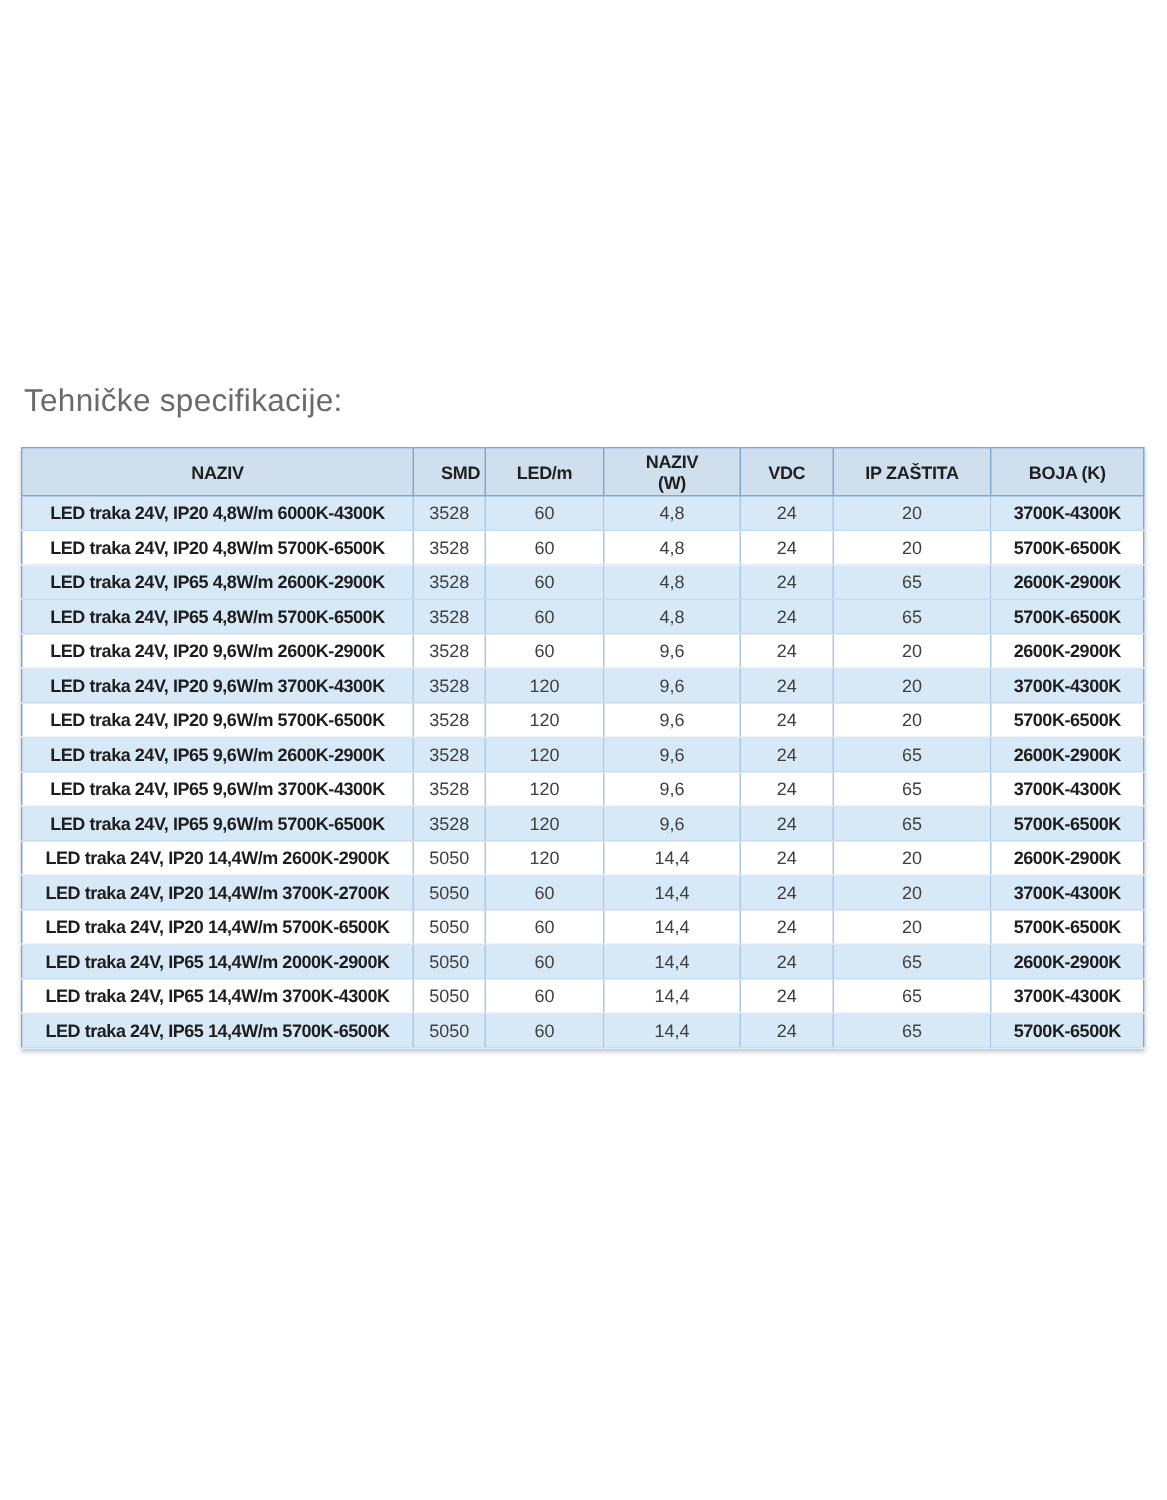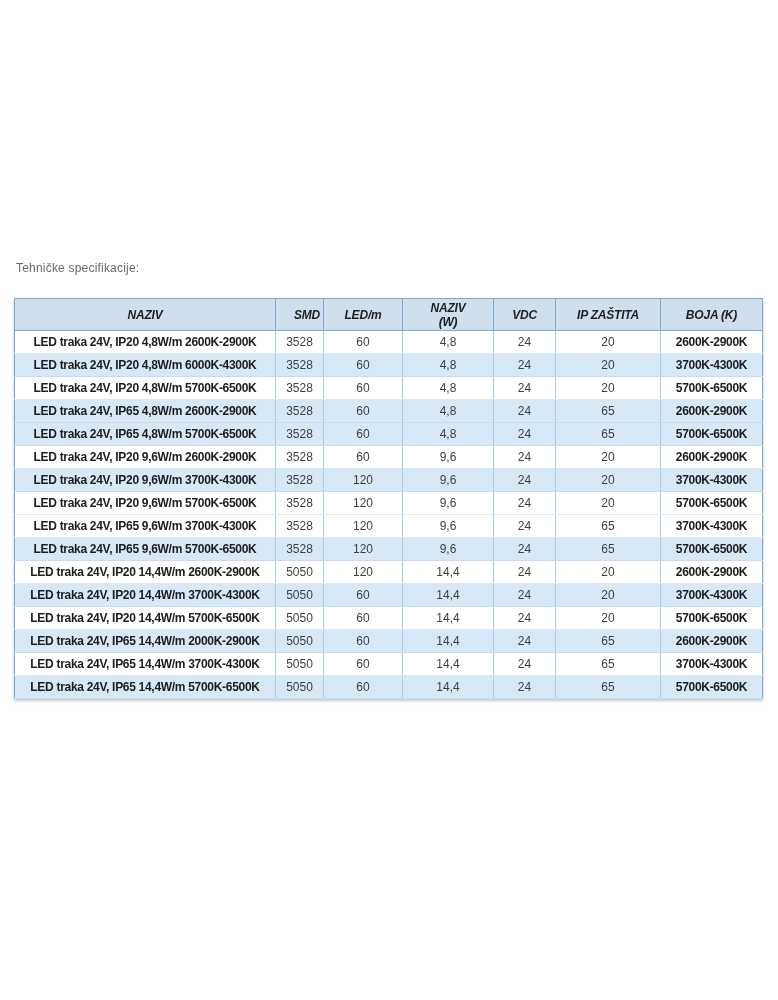--- a/index.html
+++ b/index.html
@@ -8,21 +8,21 @@
     width: 778px;
     height: 1000px;
     background: #ffffff;
     font-family: "Liberation Sans", sans-serif;
     overflow: hidden;
   }
   .title {
     position: absolute;
     left: 16px;
     top: 258px;
-    font-size: 12px;
+    font-size: 21px;
     line-height: 20px;
     color: var(--title-text, #6a6a6a);
     letter-spacing: 0.2px;
   }
   table.spec-table {
     position: absolute;
     left: 14px;
     top: 298px;
     width: 748px;
     border-collapse: collapse;
@@ -35,21 +35,20 @@
     height: 31px;
     font-size: 12px;
     font-weight: bold;
     color: #1f1f1f;
     letter-spacing: -0.2px;
     border-right: 1px solid var(--border-strong, #7fa8d0);
     border-bottom: 1px solid var(--border-strong, #7fa8d0);
     padding: 0 18px;
     text-align: center;
     vertical-align: middle;
-    font-style: italic;
   }
   .spec-table td {
     height: 22px;
     padding: 0 2px;
     text-align: center;
     vertical-align: middle;
     font-size: 12px;
     color: #3f3f3f;
     background: #ffffff;
     border-right: 1px solid var(--border-light, #a9c9e6);
@@ -92,29 +91,20 @@
         <th class="col-naziv">NAZIV</th>
         <th class="col-smd">SMD</th>
         <th class="col-ledm">LED/m</th>
         <th class="col-snaga">NAZIV (W)</th>
         <th class="col-vdc">VDC</th>
         <th class="col-ip">IP ZAŠTITA</th>
         <th class="col-boja">BOJA (K)</th>
       </tr>
     </thead>
     <tbody>
-        <tr>
-          <td class="col-naziv">LED traka 24V, IP20 4,8W/m 2600K-2900K</td>
-          <td class="col-smd">3528</td>
-          <td class="col-ledm">60</td>
-          <td class="col-snaga">4,8</td>
-          <td class="col-vdc">24</td>
-          <td class="col-ip">20</td>
-          <td class="col-boja">2600K-2900K</td>
-        </tr>
         <tr class="alt">
           <td class="col-naziv">LED traka 24V, IP20 4,8W/m 6000K-4300K</td>
           <td class="col-smd">3528</td>
           <td class="col-ledm">60</td>
           <td class="col-snaga">4,8</td>
           <td class="col-vdc">24</td>
           <td class="col-ip">20</td>
           <td class="col-boja">3700K-4300K</td>
         </tr>
         <tr>
@@ -164,20 +154,29 @@
         </tr>
         <tr>
           <td class="col-naziv">LED traka 24V, IP20 9,6W/m 5700K-6500K</td>
           <td class="col-smd">3528</td>
           <td class="col-ledm">120</td>
           <td class="col-snaga">9,6</td>
           <td class="col-vdc">24</td>
           <td class="col-ip">20</td>
           <td class="col-boja">5700K-6500K</td>
         </tr>
+        <tr class="alt">
+          <td class="col-naziv">LED traka 24V, IP65 9,6W/m 2600K-2900K</td>
+          <td class="col-smd">3528</td>
+          <td class="col-ledm">120</td>
+          <td class="col-snaga">9,6</td>
+          <td class="col-vdc">24</td>
+          <td class="col-ip">65</td>
+          <td class="col-boja">2600K-2900K</td>
+        </tr>
         <tr>
           <td class="col-naziv">LED traka 24V, IP65 9,6W/m 3700K-4300K</td>
           <td class="col-smd">3528</td>
           <td class="col-ledm">120</td>
           <td class="col-snaga">9,6</td>
           <td class="col-vdc">24</td>
           <td class="col-ip">65</td>
           <td class="col-boja">3700K-4300K</td>
         </tr>
         <tr class="alt">
@@ -192,21 +191,21 @@
         <tr>
           <td class="col-naziv">LED traka 24V, IP20 14,4W/m 2600K-2900K</td>
           <td class="col-smd">5050</td>
           <td class="col-ledm">120</td>
           <td class="col-snaga">14,4</td>
           <td class="col-vdc">24</td>
           <td class="col-ip">20</td>
           <td class="col-boja">2600K-2900K</td>
         </tr>
         <tr class="alt">
-          <td class="col-naziv">LED traka 24V, IP20 14,4W/m 3700K-4300K</td>
+          <td class="col-naziv">LED traka 24V, IP20 14,4W/m 3700K-2700K</td>
           <td class="col-smd">5050</td>
           <td class="col-ledm">60</td>
           <td class="col-snaga">14,4</td>
           <td class="col-vdc">24</td>
           <td class="col-ip">20</td>
           <td class="col-boja">3700K-4300K</td>
         </tr>
         <tr>
           <td class="col-naziv">LED traka 24V, IP20 14,4W/m 5700K-6500K</td>
           <td class="col-smd">5050</td>

